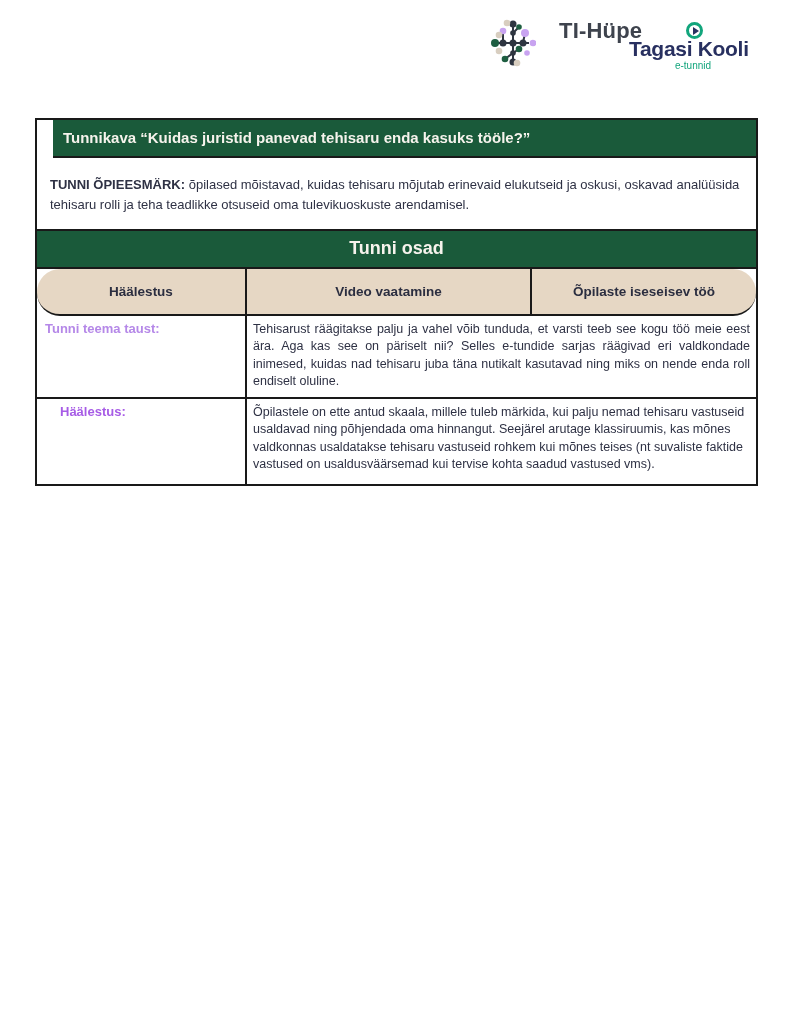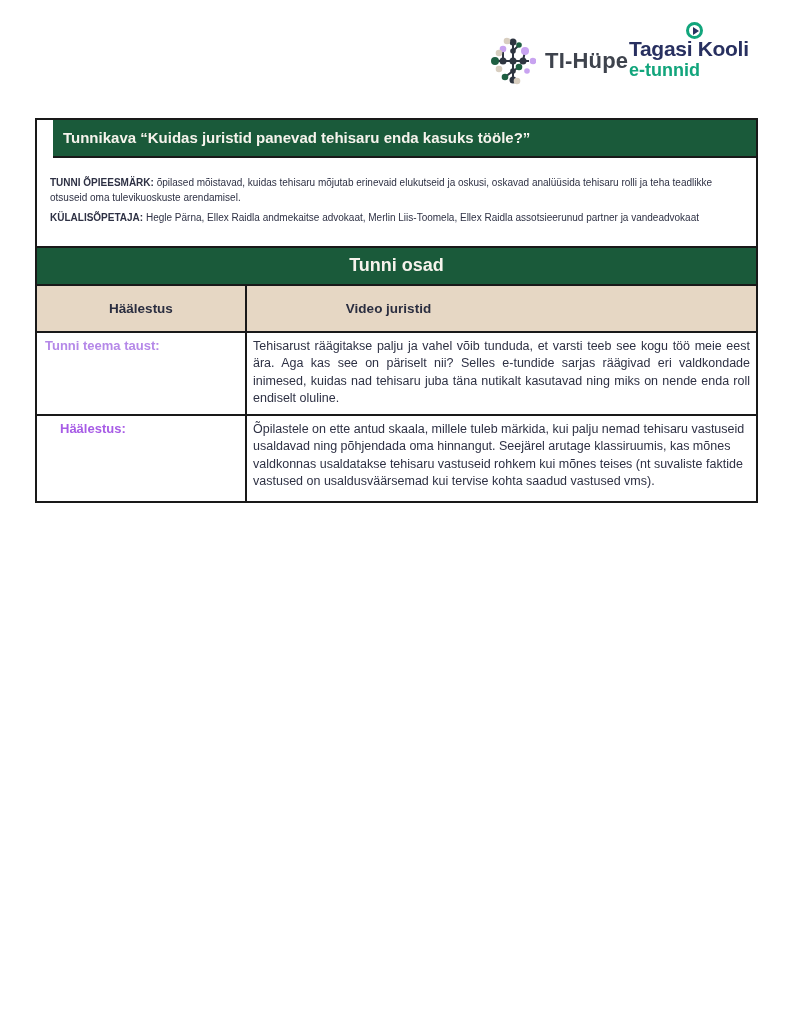--- a/index.html
+++ b/index.html
@@ -1,47 +1,47 @@
 <!DOCTYPE html>
 <html style="--green: #1A5A3A; --beige: #E6D7C4; --ink: #2E3144; --line: #191919; --cream: #F6F3EC; --purple1: #B588E8; --purple2: #A75CE6; --teal: #12A57C; --navy: #283060; --icon-dark: #2E3540; --icon-green: #1E5E41; --icon-lav: #C8A3F0; --icon-beige: #D8CEC0;"><head>
 <meta charset="utf-8">
 <style>
   * { margin:0; padding:0; box-sizing:border-box; }
   html,body { width:791px; height:1024px; background:#ffffff;
               font-family:"Liberation Sans", sans-serif; }
   .page { position:relative; width:791px; height:1024px; background:#fff; overflow:hidden; }
 
   
-  .logo-tihype { position:absolute; left:490px; top:36px; display:flex; align-items:center; gap:9px; }
+  .logo-tihype { position:absolute; left:490px; top:18px; display:flex; align-items:flex-start; gap:23px; }
   .logo-tihype .t-text { font-size:22px; font-weight:600; color:#3E434D; letter-spacing:.2px; }
   .logo-tagasi { position:absolute; left:629px; top:22px; width:132px; }
   .logo-tagasi .play-badge { position:absolute; left:57px; top:0; width:17px; height:17px;
       border:3px solid var(--teal); border-radius:50%; background:#fff;
       display:flex; align-items:center; justify-content:center; }
   .logo-tagasi .play-tri { width:0; height:0; border-top:4px solid transparent;
       border-bottom:4px solid transparent; border-left:6px solid var(--navy); margin-left:2px; }
   .logo-tagasi .tk-text { display:block; margin-top:15px; font-size:21px; font-weight:bold;
       color:var(--navy); letter-spacing:-0.3px; white-space:nowrap; }
-  .logo-tagasi .tk-sub { display:block; text-align:left; padding-right:4px; margin-top:-1px;
-      font-size:18px; font-weight:bold; color:var(--teal); }
+  .logo-tagasi .tk-sub { display:block; text-align:center; padding-right:4px; margin-top:-1px;
+      font-size:10px; font-weight:normal; color:var(--teal); }
 
   
   .doc { position:absolute; left:35px; top:118px; width:723px;
          border:2px solid var(--line); background:#fff; color:var(--ink); }
   .titlebar { background:var(--green); color:var(--cream); font-weight:bold; font-size:15px;
       padding:9px 10px 10px; border-bottom:2px solid var(--line);margin-left:16px; }
-  .info { padding:17px 13px 21px; font-size:10px; line-height:1.5;
+  .info { padding:17px 13px 15px; font-size:13px; line-height:1.5;
       border-bottom:2px solid var(--line); }
   .info p { margin:0 0 5px; }
   .info p:last-child { margin-bottom:0; }
   .info .b { font-weight:bold; }
   .osad { background:var(--green); color:var(--cream); font-weight:bold; font-size:18px;
       text-align:center; padding:7px 0 8px; border-bottom:2px solid var(--line); }
   .cols { display:grid; grid-template-columns:208px 285px 1fr; background:var(--beige);
-      border-bottom:2px solid var(--line); }
+      border-bottom:2px solid var(--line);border-radius:23px; }
   .cols .colcell { padding:15px 4px; text-align:center; font-weight:bold; font-size:13.5px;
       color:#2B2E40; }
   .cols .colcell + .colcell { border-left:2px solid var(--line); }
   .row { display:grid; grid-template-columns:208px 1fr; }
   .row + .row { border-top:2px solid var(--line); }
   .row-1 { min-height:62px; }
   .row-2 { min-height:87px; }
   .rlabel { padding:5px 8px; font-weight:bold; font-size:13px; }
   .row-1 .rlabel { color:var(--purple1);border-radius:12px; }
   .row-2 .rlabel { color:var(--purple2);padding-left:23px; }
@@ -103,28 +103,28 @@
     <span class="tk-text">Tagasi Kooli</span>
     <span class="tk-sub">e-tunnid</span>
   </div>
 
   <div class="doc">
 
     <div class="titlebar">Tunnikava “Kuidas juristid panevad tehisaru enda kasuks tööle?”</div>
 
     <div class="info">
       <p><span class="b">TUNNI ÕPIEESMÄRK:</span> <span>õpilased mõistavad, kuidas tehisaru mõjutab erinevaid elukutseid ja oskusi, oskavad analüüsida tehisaru rolli ja teha teadlikke otsuseid oma tulevikuoskuste arendamisel.</span></p>
-      <p><span class="b">KÜLALISÕPETAJA:</span> <span>Hegle Pärna, Ellex Raidla andmekaitse advokaat, Merlin Liis-Toomela, Ellex Raidla assotsieerunud partner ja vandeadvokaat</span></p>
     </div>
 
     <div class="osad">Tunni osad</div>
 
     <div class="cols">
       <div class="colcell">Häälestus</div>
-      <div class="colcell">Video juristid</div>
+      <div class="colcell">Video vaatamine</div>
+      <div class="colcell">Õpilaste iseseisev töö</div>
     </div>
 
     <div class="row row-1">
       <div class="rlabel">Tunni teema taust:</div>
       <div class="rtext">Tehisarust räägitakse palju ja vahel võib tunduda, et varsti teeb see kogu töö meie eest ära. Aga kas see on päriselt nii? Selles e-tundide sarjas räägivad eri valdkondade inimesed, kuidas nad tehisaru juba täna nutikalt kasutavad ning miks on nende enda roll endiselt oluline.</div>
     </div>
 
     <div class="row row-2">
       <div class="rlabel">Häälestus:</div>
       <div class="rtext">Õpilastele on ette antud skaala, millele tuleb märkida, kui palju nemad tehisaru vastuseid usaldavad ning põhjendada oma hinnangut. Seejärel arutage klassiruumis, kas mõnes valdkonnas usaldatakse tehisaru vastuseid rohkem kui mõnes teises (nt suvaliste faktide vastused on usaldusväärsemad kui tervise kohta saadud vastused vms).</div>

